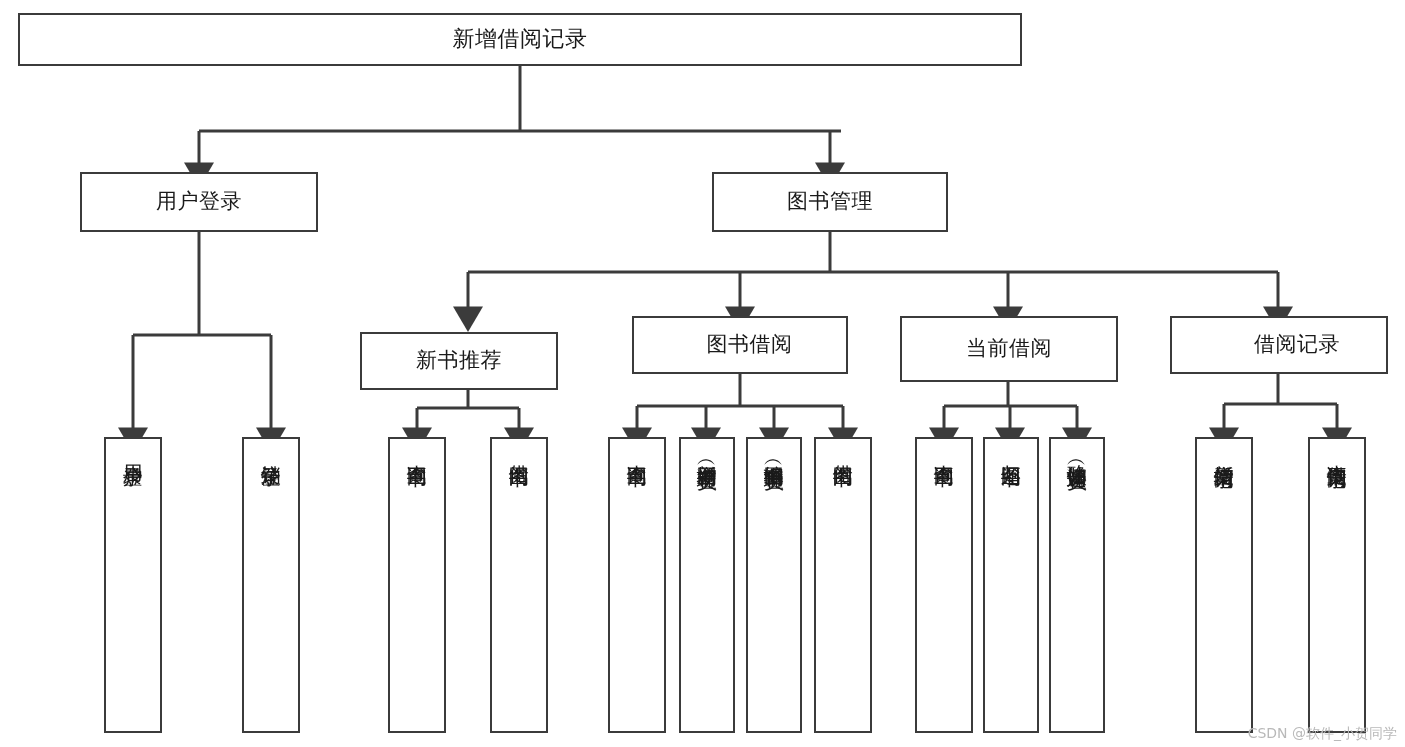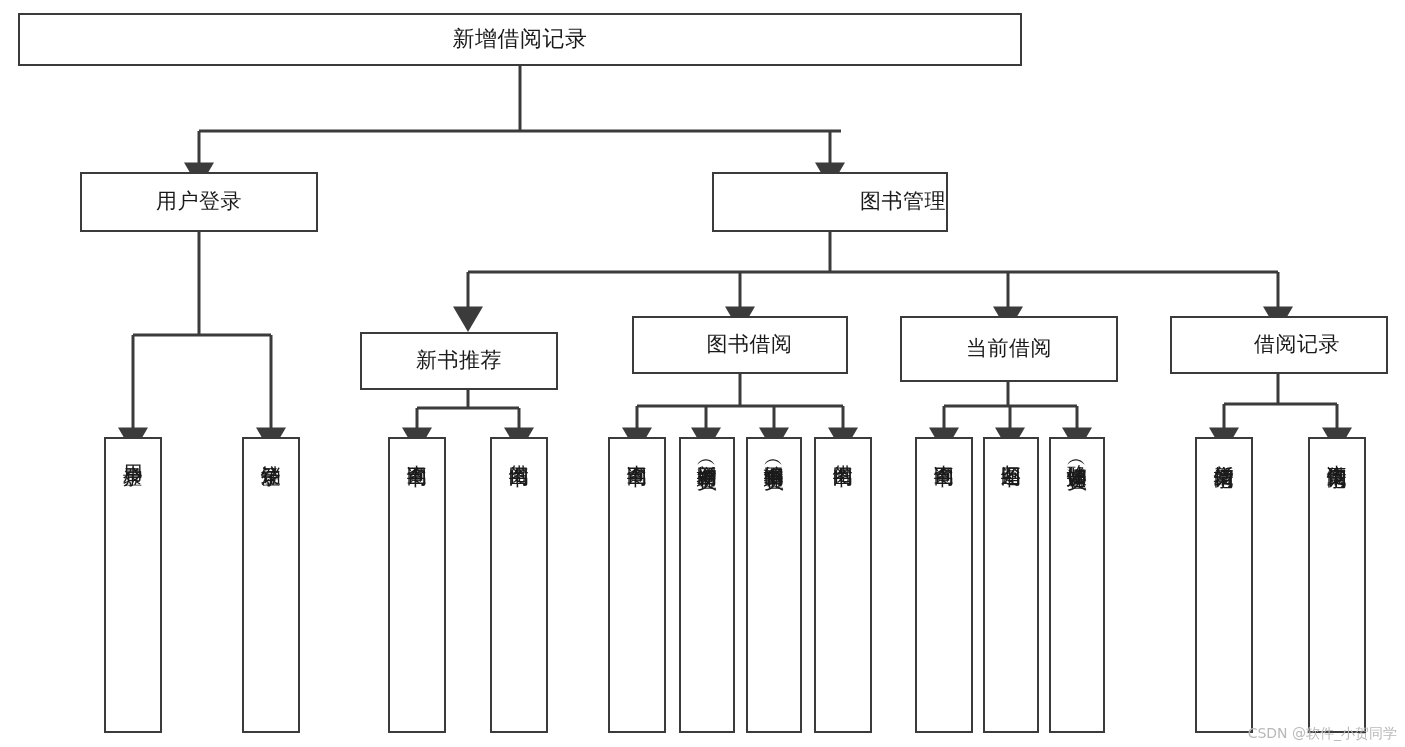--- a/index.html
+++ b/index.html
@@ -129,21 +129,21 @@
     </g>
   </svg>
 
   <div class="node horiz root" style="left:18px; top:13px; width:1004px; height:53px;">
     <span class="node-label">新增借阅记录</span>
   </div>
 
   <div class="node horiz" style="left:80px; top:172px; width:238px; height:60px;">
     <span class="node-label">用户登录</span>
   </div>
-  <div class="node horiz" style="left:712px; top:172px; width:236px; height:60px;justify-content:flex-end;">
+  <div class="node horiz" style="left:712px; top:172px; width:236px; height:60px;">
     <span class="node-label">图书管理</span>
   </div>
 
   <div class="node horiz" style="left:360px; top:332px; width:198px; height:58px;">
     <span class="node-label">新书推荐</span>
   </div>
   <div class="node horiz" style="left:632px; top:316px; width:216px; height:58px;padding-left:19px;">
     <span class="node-label">图书借阅</span>
   </div>
   <div class="node horiz" style="left:900px; top:316px; width:218px; height:66px;">

